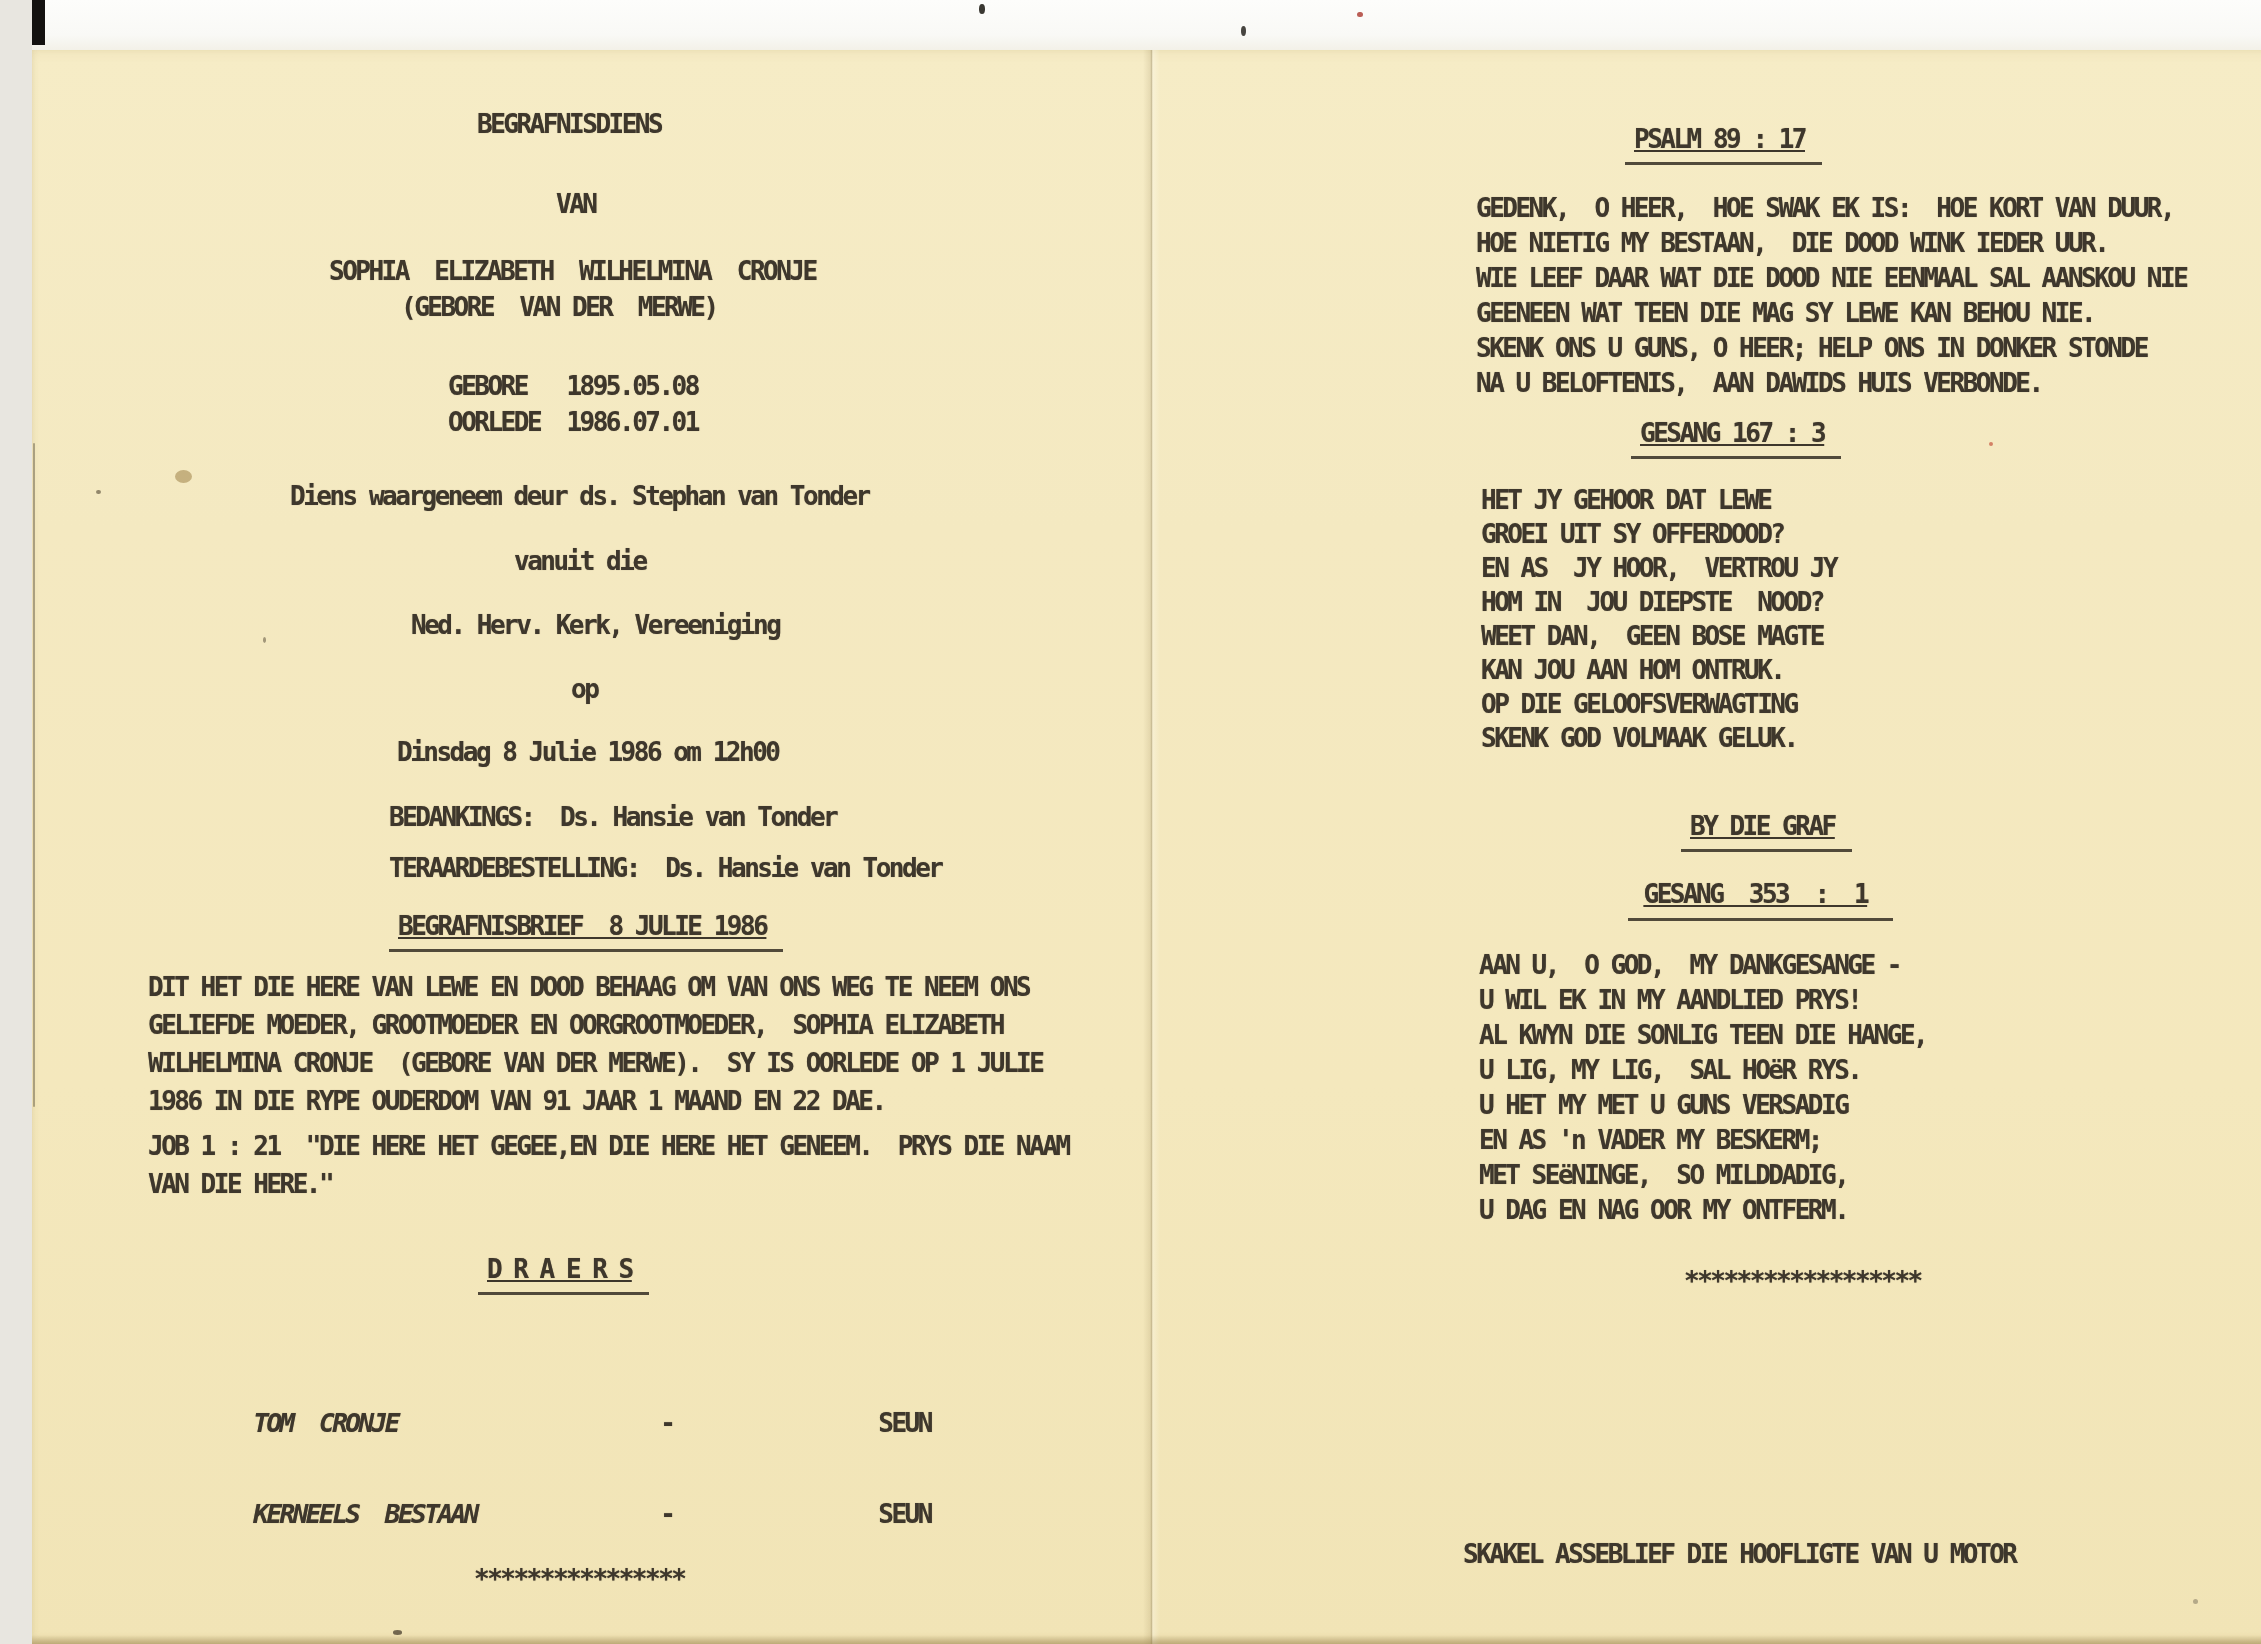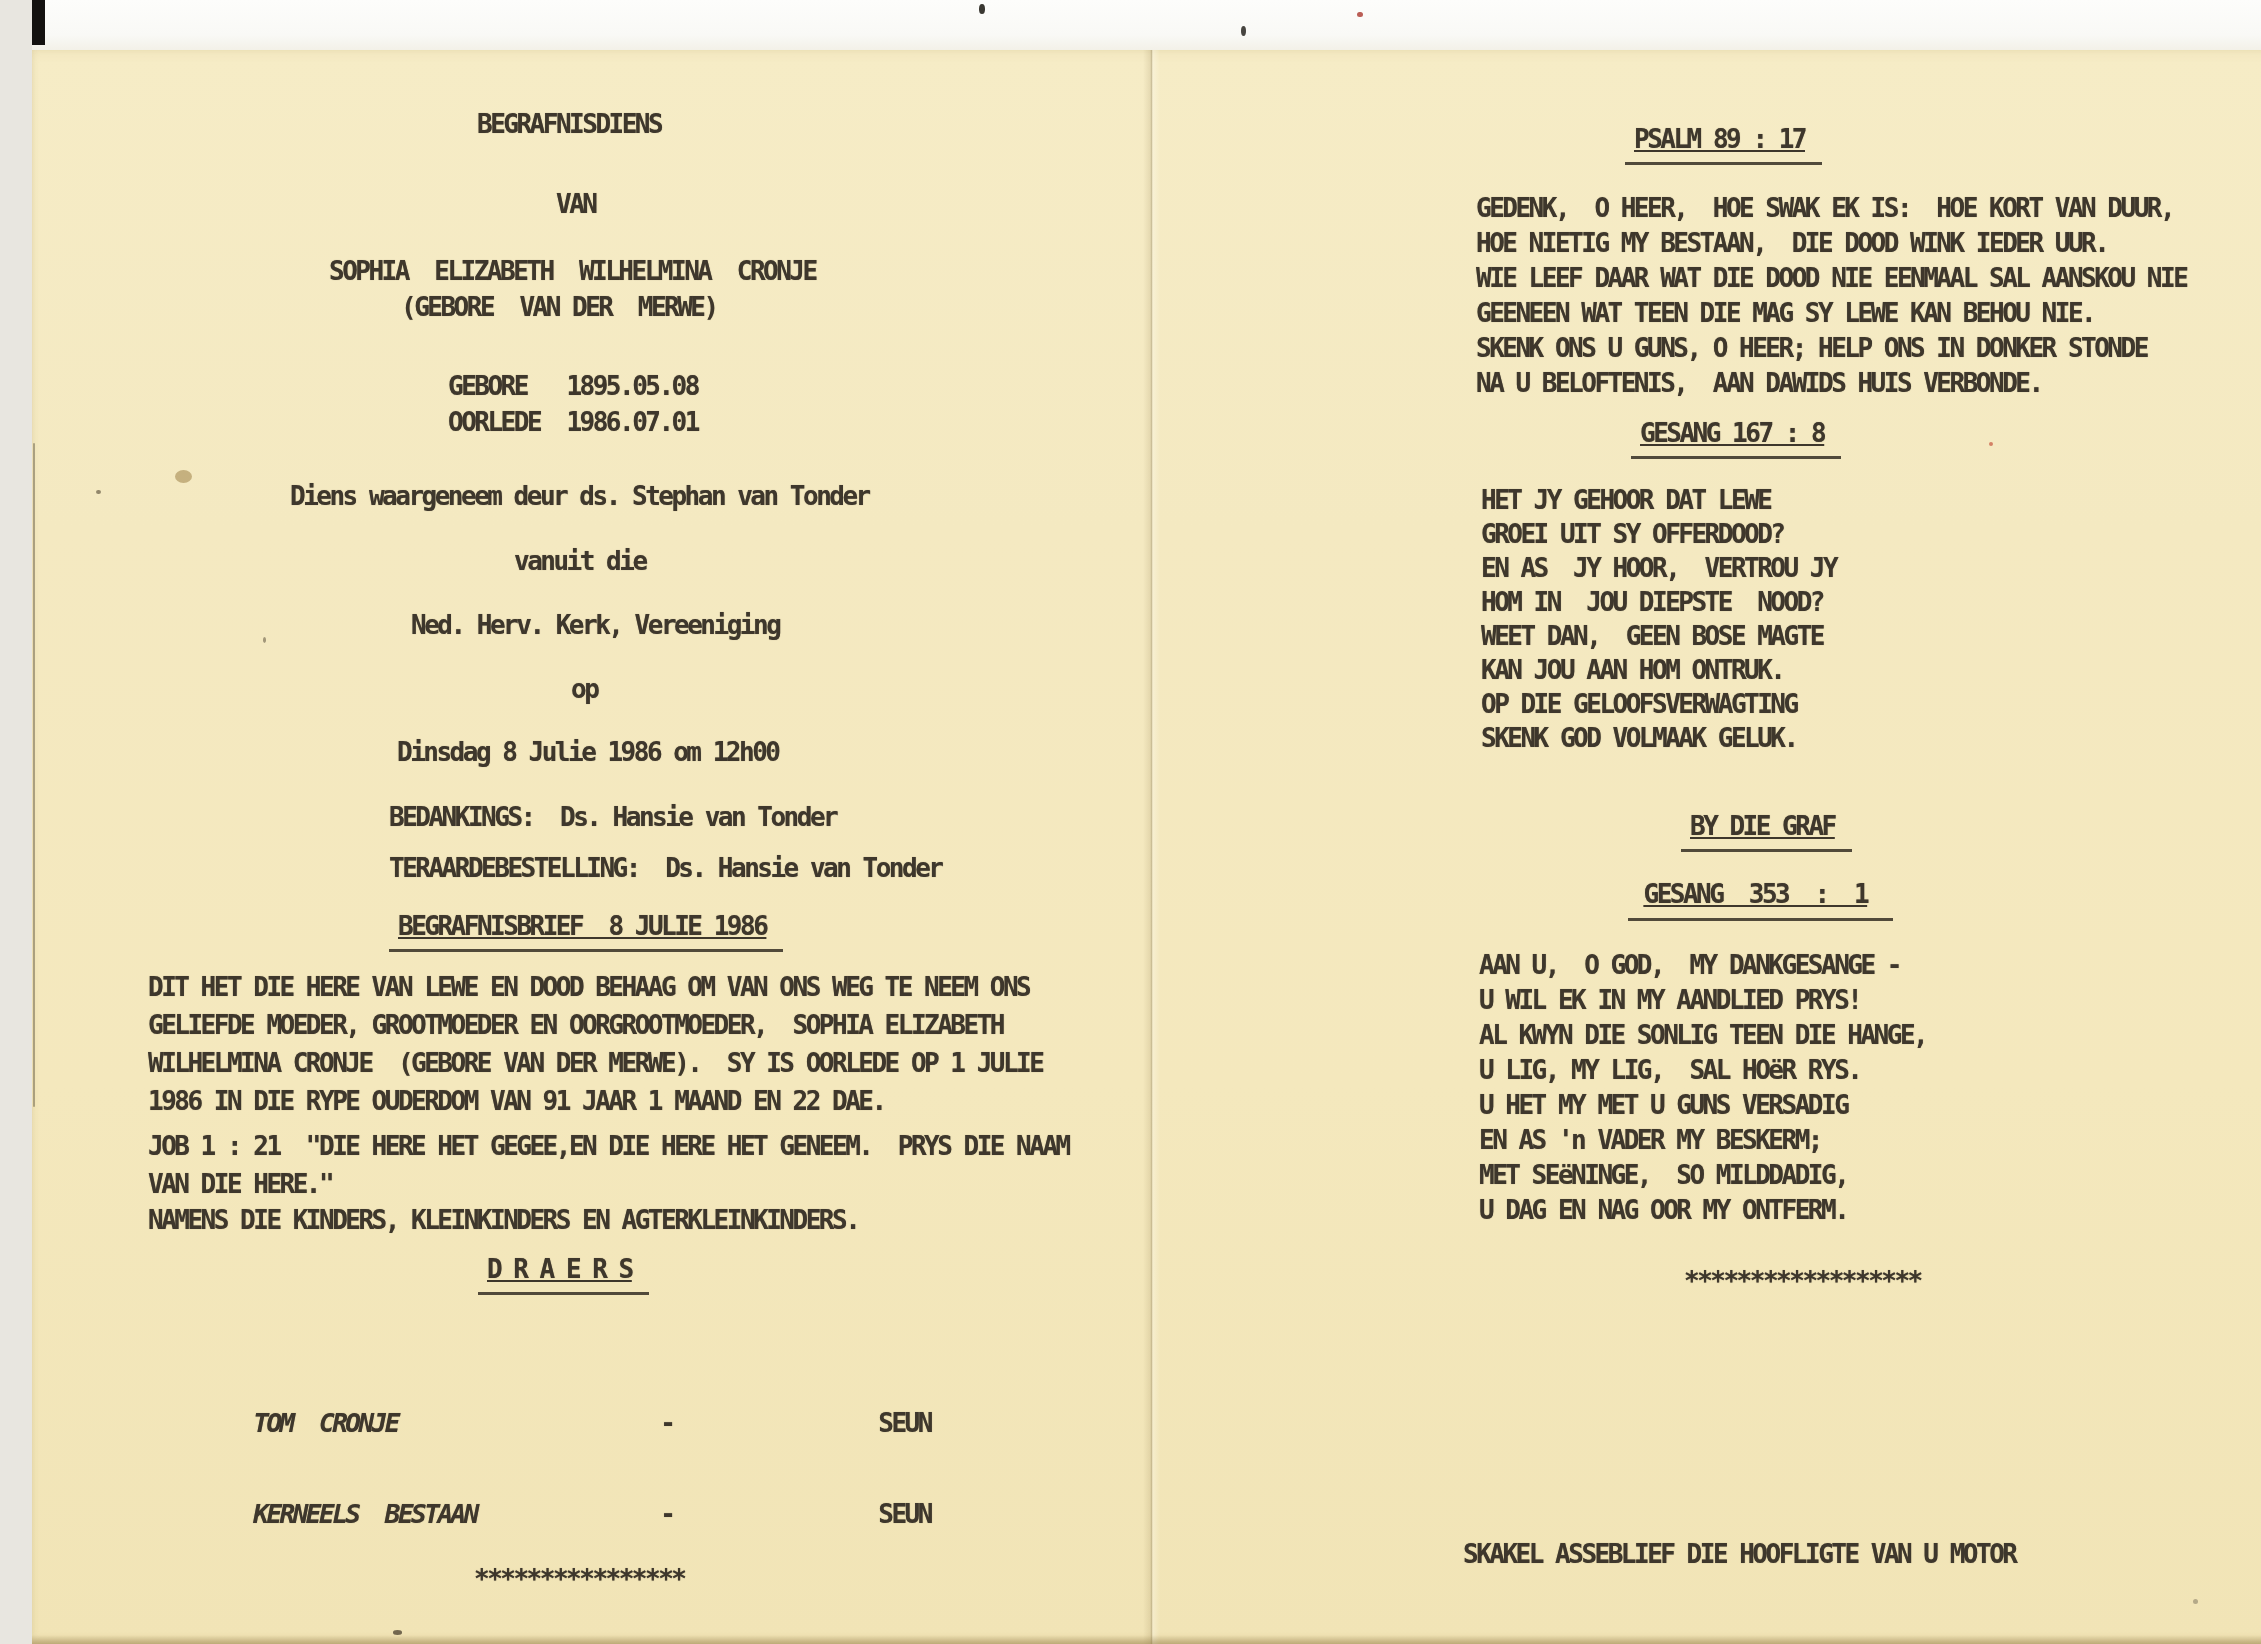--- a/index.html
+++ b/index.html
@@ -75,41 +75,40 @@
     <div class="line" style="left:258px;top:431px">Diens waargeneem deur ds. Stephan van Tonder</div>
     <div class="line" style="left:482px;top:496px">vanuit die</div>
     <div class="line" style="left:379px;top:560px">Ned. Herv. Kerk, Vereeniging</div>
     <div class="line" style="left:539px;top:624px">op</div>
     <div class="line" style="left:365px;top:687px">Dinsdag 8 Julie 1986 om 12h00</div>
     <div class="line" style="left:357px;top:752px">BEDANKINGS:  Ds. Hansie van Tonder</div>
     <div class="line" style="left:357px;top:803px">TERAARDEBESTELLING:  Ds. Hansie van Tonder</div>
     <div class="line underlined" style="left:357px;top:861px">BEGRAFNISBRIEF  8 JULIE 1986</div>
     <div class="block" style="left:116px;top:918px;line-height:38px"><div class="tline">DIT HET DIE HERE VAN LEWE EN DOOD BEHAAG OM VAN ONS WEG TE NEEM ONS</div><div class="tline">GELIEFDE MOEDER, GROOTMOEDER EN OORGROOTMOEDER,  SOPHIA ELIZABETH</div><div class="tline">WILHELMINA CRONJE  (GEBORE VAN DER MERWE).  SY IS OORLEDE OP 1 JULIE</div><div class="tline">1986 IN DIE RYPE OUDERDOM VAN 91 JAAR 1 MAAND EN 22 DAE.</div></div>
     <div class="block" style="left:116px;top:1077px;line-height:38px"><div class="tline">JOB 1 : 21  "DIE HERE HET GEGEE,EN DIE HERE HET GENEEM.  PRYS DIE NAAM</div><div class="tline">VAN DIE HERE."</div></div>
-    <div class="line" style="left:116px;top:1155px">NAMENS DIE KINDERS, KLEINKINDERS EN AGTERKLEINKINDERS.</div>
     <div class="line underlined" style="left:446px;top:1204px">D R A E R S</div>
 
     <div class="block" style="left:116px;top:1268px">
       <div class="drow">
         <span class="c-name">TOM  CRONJE</span><span class="c-dash">-</span><span class="c-rel">SEUN</span>
       </div>
       <div class="drow">
         <span class="c-name">KERNEELS  BESTAAN</span><span class="c-dash">-</span><span class="c-rel">SEUN</span>
       </div>
       
       
       
     </div>
 
     <div class="line" style="left:442px;top:1514px">****************</div>
 
     <div class="line underlined" style="left:1593px;top:74px">PSALM 89 : 17</div>
     <div class="block" style="left:1444px;top:141px;line-height:35px"><div class="tline">GEDENK,  O HEER,  HOE SWAK EK IS:  HOE KORT VAN DUUR,</div><div class="tline">HOE NIETIG MY BESTAAN,  DIE DOOD WINK IEDER UUR.</div><div class="tline">WIE LEEF DAAR WAT DIE DOOD NIE EENMAAL SAL AANSKOU NIE</div><div class="tline">GEENEEN WAT TEEN DIE MAG SY LEWE KAN BEHOU NIE.</div><div class="tline">SKENK ONS U GUNS, O HEER; HELP ONS IN DONKER STONDE</div><div class="tline">NA U BELOFTENIS,  AAN DAWIDS HUIS VERBONDE.</div></div>
 
-    <div class="line underlined" style="left:1599px;top:368px">GESANG 167 : 8</div>
+    <div class="line underlined" style="left:1599px;top:368px">GESANG 167 : 3</div>
     <div class="block" style="left:1449px;top:433px;line-height:34px"><div class="tline">HET JY GEHOOR DAT LEWE</div><div class="tline">GROEI UIT SY OFFERDOOD?</div><div class="tline">EN AS  JY HOOR,  VERTROU JY</div><div class="tline">HOM IN  JOU DIEPSTE  NOOD?</div><div class="tline">WEET DAN,  GEEN BOSE MAGTE</div><div class="tline">KAN JOU AAN HOM ONTRUK.</div><div class="tline">OP DIE GELOOFSVERWAGTING</div><div class="tline">SKENK GOD VOLMAAK GELUK.</div></div>
 
     <div class="line underlined" style="left:1649px;top:761px">BY DIE GRAF</div>
     <div class="line underlined wide-ext" style="left:1596px;top:829px">GESANG  353  :  1</div>
     <div class="block" style="left:1447px;top:898px;line-height:35px"><div class="tline">AAN U,  O GOD,  MY DANKGESANGE -</div><div class="tline">U WIL EK IN MY AANDLIED PRYS!</div><div class="tline">AL KWYN DIE SONLIG TEEN DIE HANGE,</div><div class="tline">U LIG, MY LIG,  SAL HOëR RYS.</div><div class="tline">U HET MY MET U GUNS VERSADIG</div><div class="tline">EN AS 'n VADER MY BESKERM;</div><div class="tline">MET SEëNINGE,  SO MILDDADIG,</div><div class="tline">U DAG EN NAG OOR MY ONTFERM.</div></div>
 
     <div class="line" style="left:1652px;top:1216px">******************</div>
 
     <div class="block" style="left:1431px;top:1486px;line-height:37px"><div class="tline">SKAKEL ASSEBLIEF DIE HOOFLIGTE VAN U MOTOR</div></div>
 

